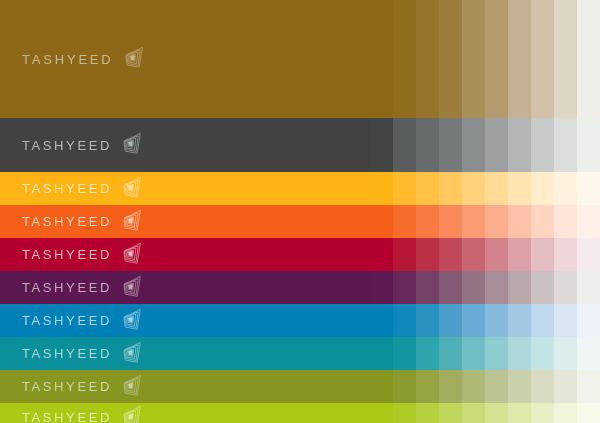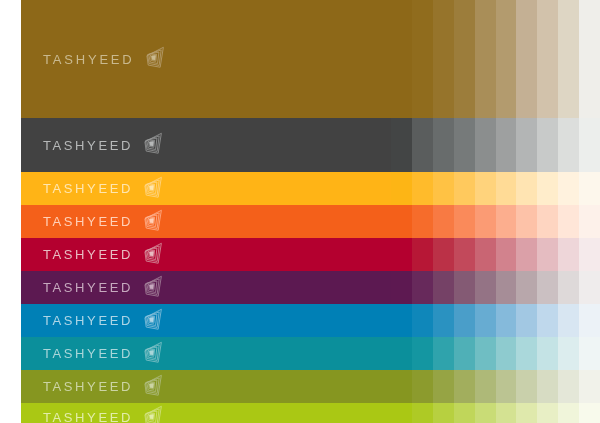--- a/index.html
+++ b/index.html
@@ -18,21 +18,20 @@
     width: 600px;
     height: 423px;
     overflow: hidden;
   }
   .color-band {
     position: relative;
     display: flex;
     flex-direction: row;
     width: 100%;
     box-sizing: border-box;
-    padding-left: 21px;
   }
   .band-base {
     position: relative;
     flex: 0 0 370px;
     width: 370px;
     height: 100%;
     display: flex;
     align-items: center;
   }
   .band-tints {

